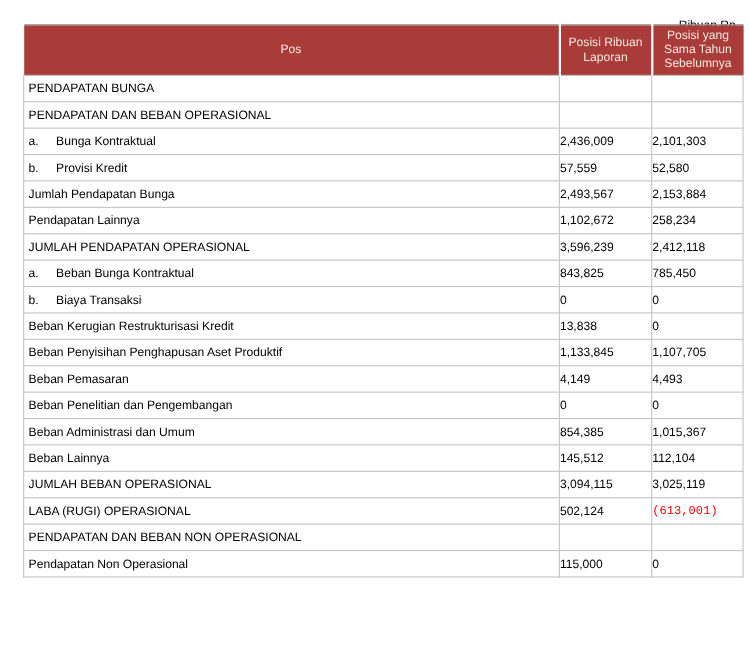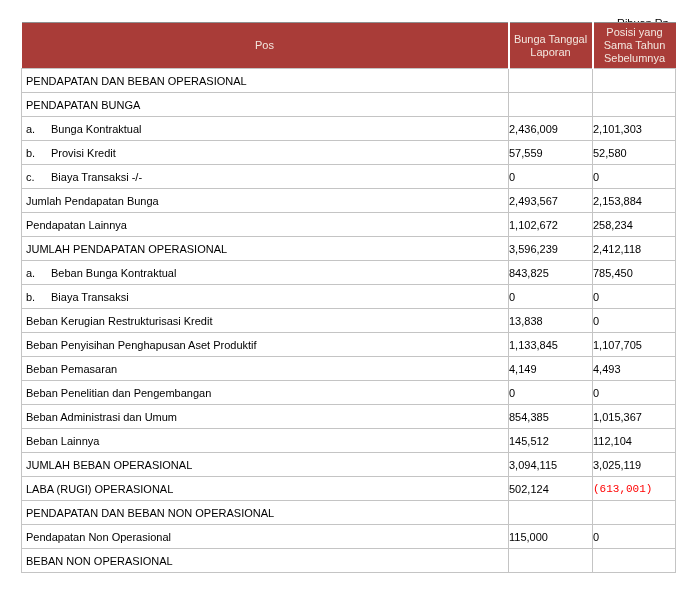--- a/index.html
+++ b/index.html
@@ -45,55 +45,50 @@
 
 <table class="report">
   <colgroup>
     <col class="c-pos">
       <col class="c-cur">
       <col class="c-prev">
   </colgroup>
   <thead>
     <tr>
       <th>Pos</th>
-      <th>Bunga Tanggal Laporan</th>
+      <th>Posisi Ribuan Laporan</th>
       <th>Posisi yang Sama Tahun Sebelumnya</th>
     </tr>
   </thead>
   <tbody id="rows">
 
   <tr>
-    <td class="pos-cell"><span>PENDAPATAN DAN BEBAN OPERASIONAL</span></td>
+    <td class="pos-cell"><span>PENDAPATAN BUNGA</span></td>
     <td class="num-cell"></td>
     <td class="num-cell"></td>
   </tr>
 
   <tr>
-    <td class="pos-cell"><span>PENDAPATAN BUNGA</span></td>
+    <td class="pos-cell"><span>PENDAPATAN DAN BEBAN OPERASIONAL</span></td>
     <td class="num-cell"></td>
     <td class="num-cell"></td>
   </tr>
 
   <tr>
     <td class="pos-cell"><span class="prefix">a.</span><span>Bunga Kontraktual</span></td>
     <td class="num-cell">2,436,009</td>
     <td class="num-cell">2,101,303</td>
   </tr>
 
   <tr>
     <td class="pos-cell"><span class="prefix">b.</span><span>Provisi Kredit</span></td>
     <td class="num-cell">57,559</td>
     <td class="num-cell">52,580</td>
   </tr>
 
-  <tr>
-    <td class="pos-cell"><span class="prefix">c.</span><span>Biaya Transaksi -/-</span></td>
-    <td class="num-cell">0</td>
-    <td class="num-cell">0</td>
-  </tr>
 
   <tr>
     <td class="pos-cell"><span>Jumlah Pendapatan Bunga</span></td>
     <td class="num-cell">2,493,567</td>
     <td class="num-cell">2,153,884</td>
   </tr>
 
   <tr>
     <td class="pos-cell"><span>Pendapatan Lainnya</span></td>
     <td class="num-cell">1,102,672</td>
@@ -172,20 +167,15 @@
     <td class="num-cell"></td>
     <td class="num-cell"></td>
   </tr>
 
   <tr>
     <td class="pos-cell"><span>Pendapatan Non Operasional</span></td>
     <td class="num-cell">115,000</td>
     <td class="num-cell">0</td>
   </tr>
 
-  <tr>
-    <td class="pos-cell"><span>BEBAN NON OPERASIONAL</span></td>
-    <td class="num-cell"></td>
-    <td class="num-cell"></td>
-  </tr>
 
 </tbody>
 </table>
 
 </body></html>

